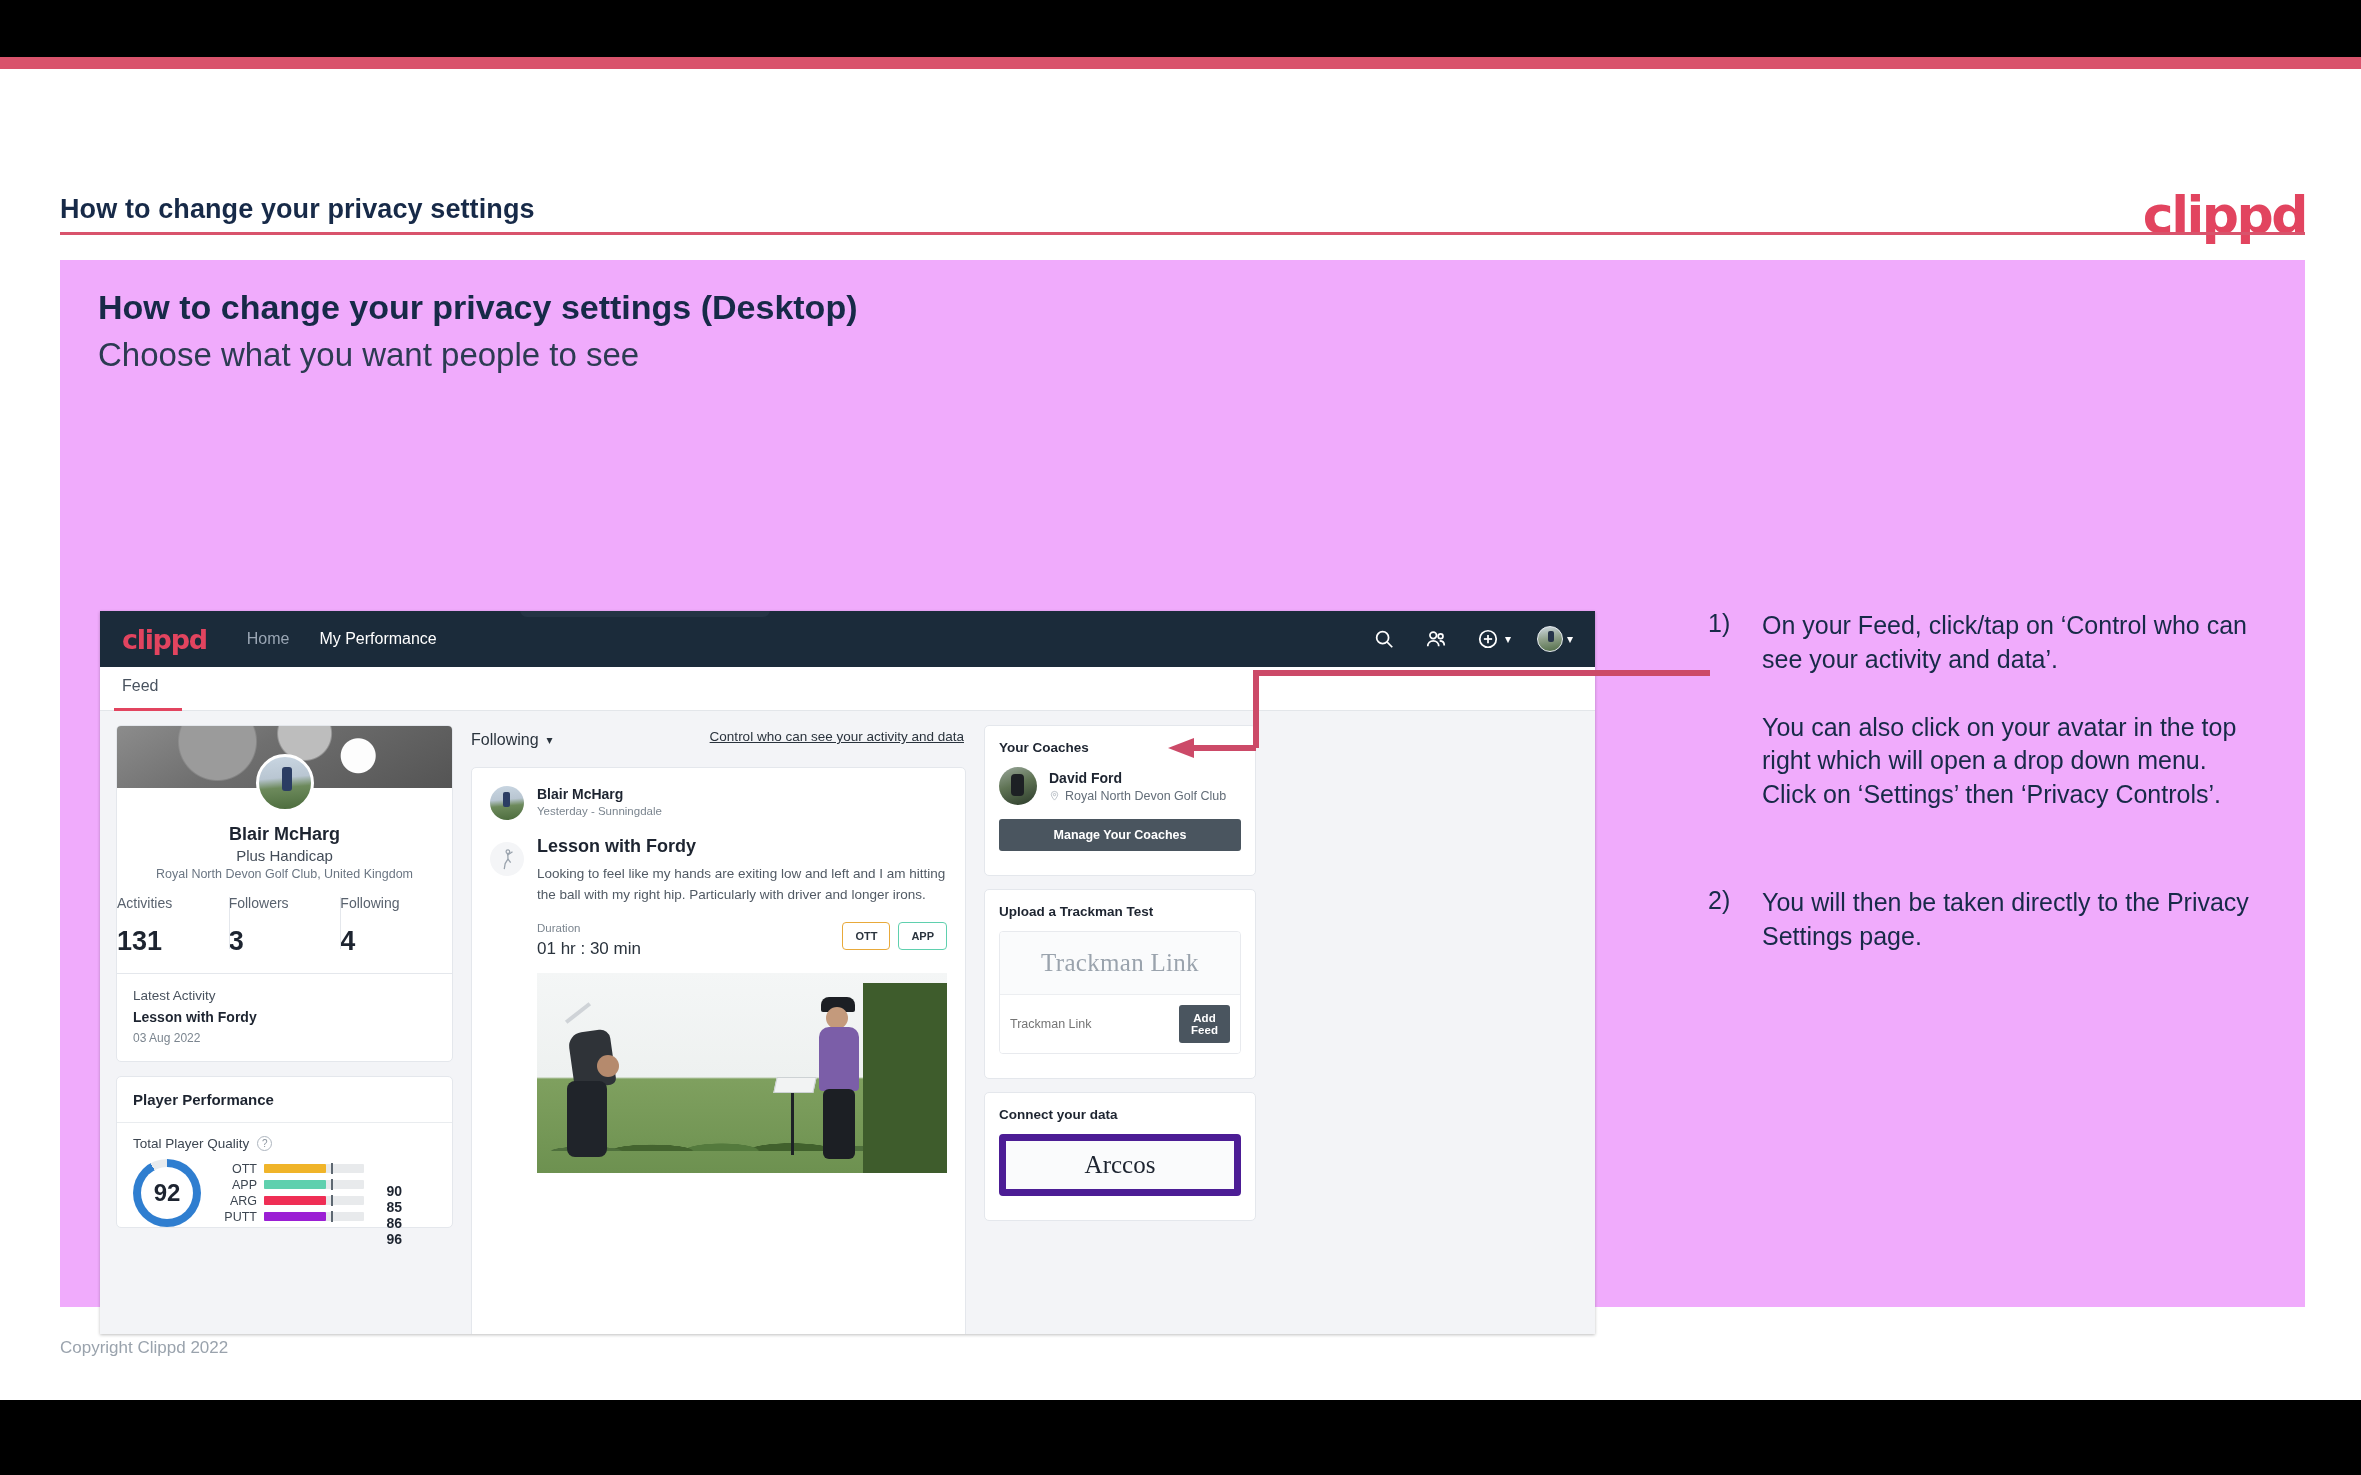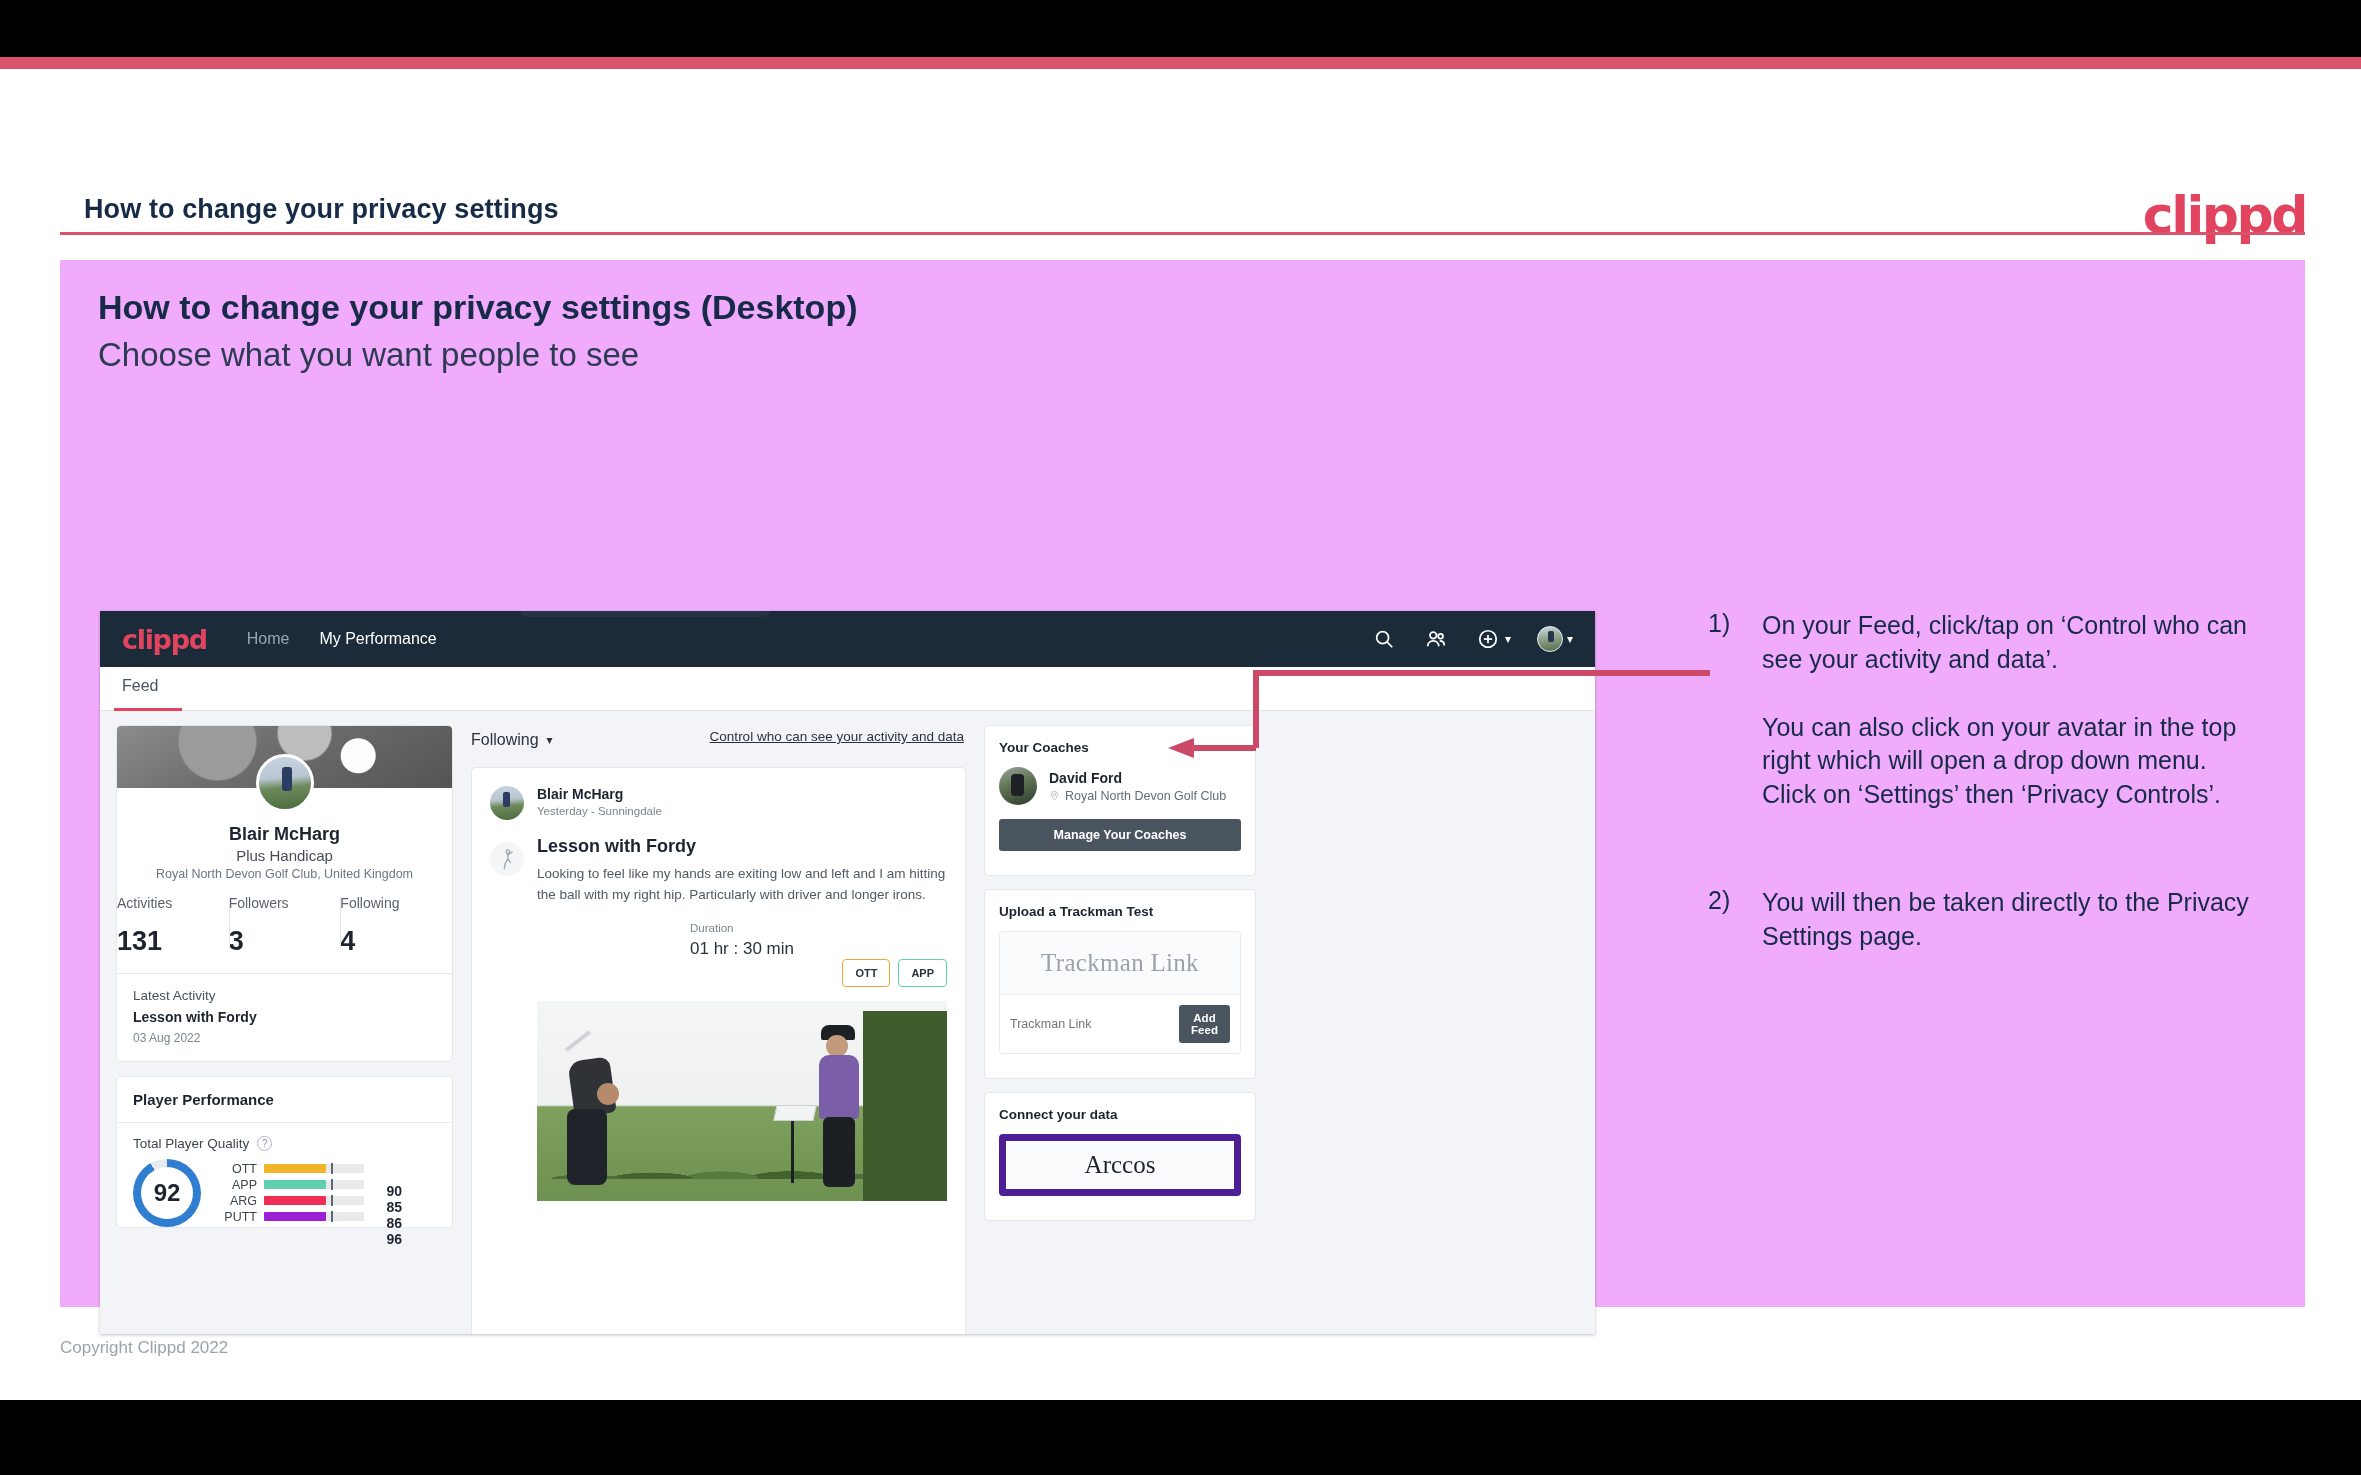--- a/index.html
+++ b/index.html
@@ -17,21 +17,21 @@
   .accent-strip { position:absolute; left:0; top:57px; width:2361px; height:12px; background:#d9536c; }
 
   .slide {
     position:absolute; left:0; top:69px; width:2361px; height:1331px;
     background:#ffffff;
   }
 
   
   .slide-header-title {
     position:absolute; left:60px; top:125px;
-    font-size:27px; font-weight:700; color:#172a48; letter-spacing:.1px;margin-left:24px;
+    font-size:27px; font-weight:700; color:#172a48; letter-spacing:.1px;
   }
   .brand-logo {
     position:absolute; right:55px; top:120px;
     font-size:52px; font-weight:800; color:#e2445f;
     letter-spacing:-2.5px; line-height:1; font-family:"DejaVu Sans", sans-serif;
   }
   .header-rule {
     position:absolute; left:60px; top:163px; width:2245px; height:3px; background:#d9536c;
   }
 
@@ -173,21 +173,21 @@
   .post-author { font-size:14px; font-weight:700; color:#1d2430; }
   .post-meta { font-size:11.5px; color:#7b858f; margin-top:3px; }
   .post-main { display:flex; gap:13px; margin-top:16px; }
   .swing-icon {
     width:34px; height:34px; flex:0 0 34px; border-radius:50%; background:#f4f5f7;
     display:flex; align-items:center; justify-content:center; margin-top:6px;
   }
   .swing-icon svg { width:22px; height:22px; stroke:#9aa3ad; fill:none; stroke-width:1.4; }
   .post-title { font-size:18px; font-weight:700; color:#1d2430; }
   .post-text { font-size:13.5px; color:#515a64; line-height:1.55; margin-top:7px; }
-  .duration-row { display:flex; align-items:center; margin-top:16px;flex-direction:column; }
+  .duration-row { display:flex; align-items:flex-start; margin-top:16px; }
   .duration-label { font-size:11.5px; color:#7b858f; }
   .duration-value { font-size:17px; color:#2a333d; margin-top:5px; }
   .tags { margin-left:auto; display:flex; gap:8px; }
   .tag { font-size:11px; font-weight:700; color:#2a333d; padding:7px 12px; border-radius:4px; background:#fff; }
   .tag-ott { border:1.5px solid #e8a93a; }
   .tag-app { border:1.5px solid #5fd0ae; }
   .post-photo {
     margin-top:14px; margin-left:47px; height:200px; position:relative; overflow:hidden;
     background:linear-gradient(180deg,#f4f6f6 0%,#eef1f0 52%,#7fa05f 53%,#6d9150 100%);
   }

